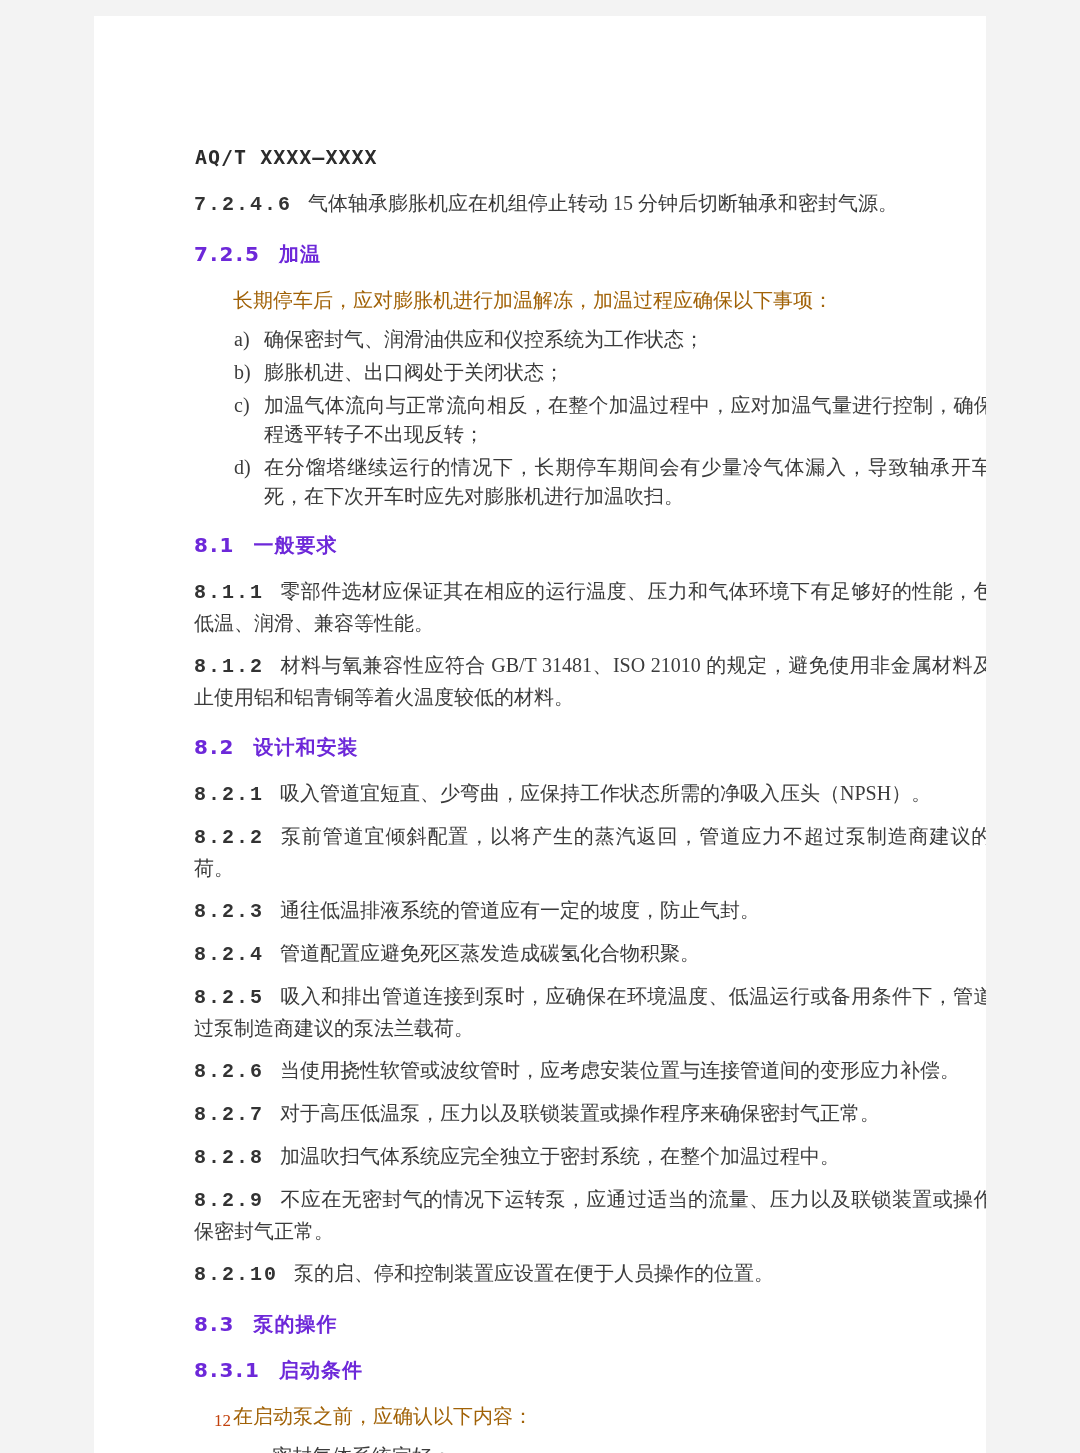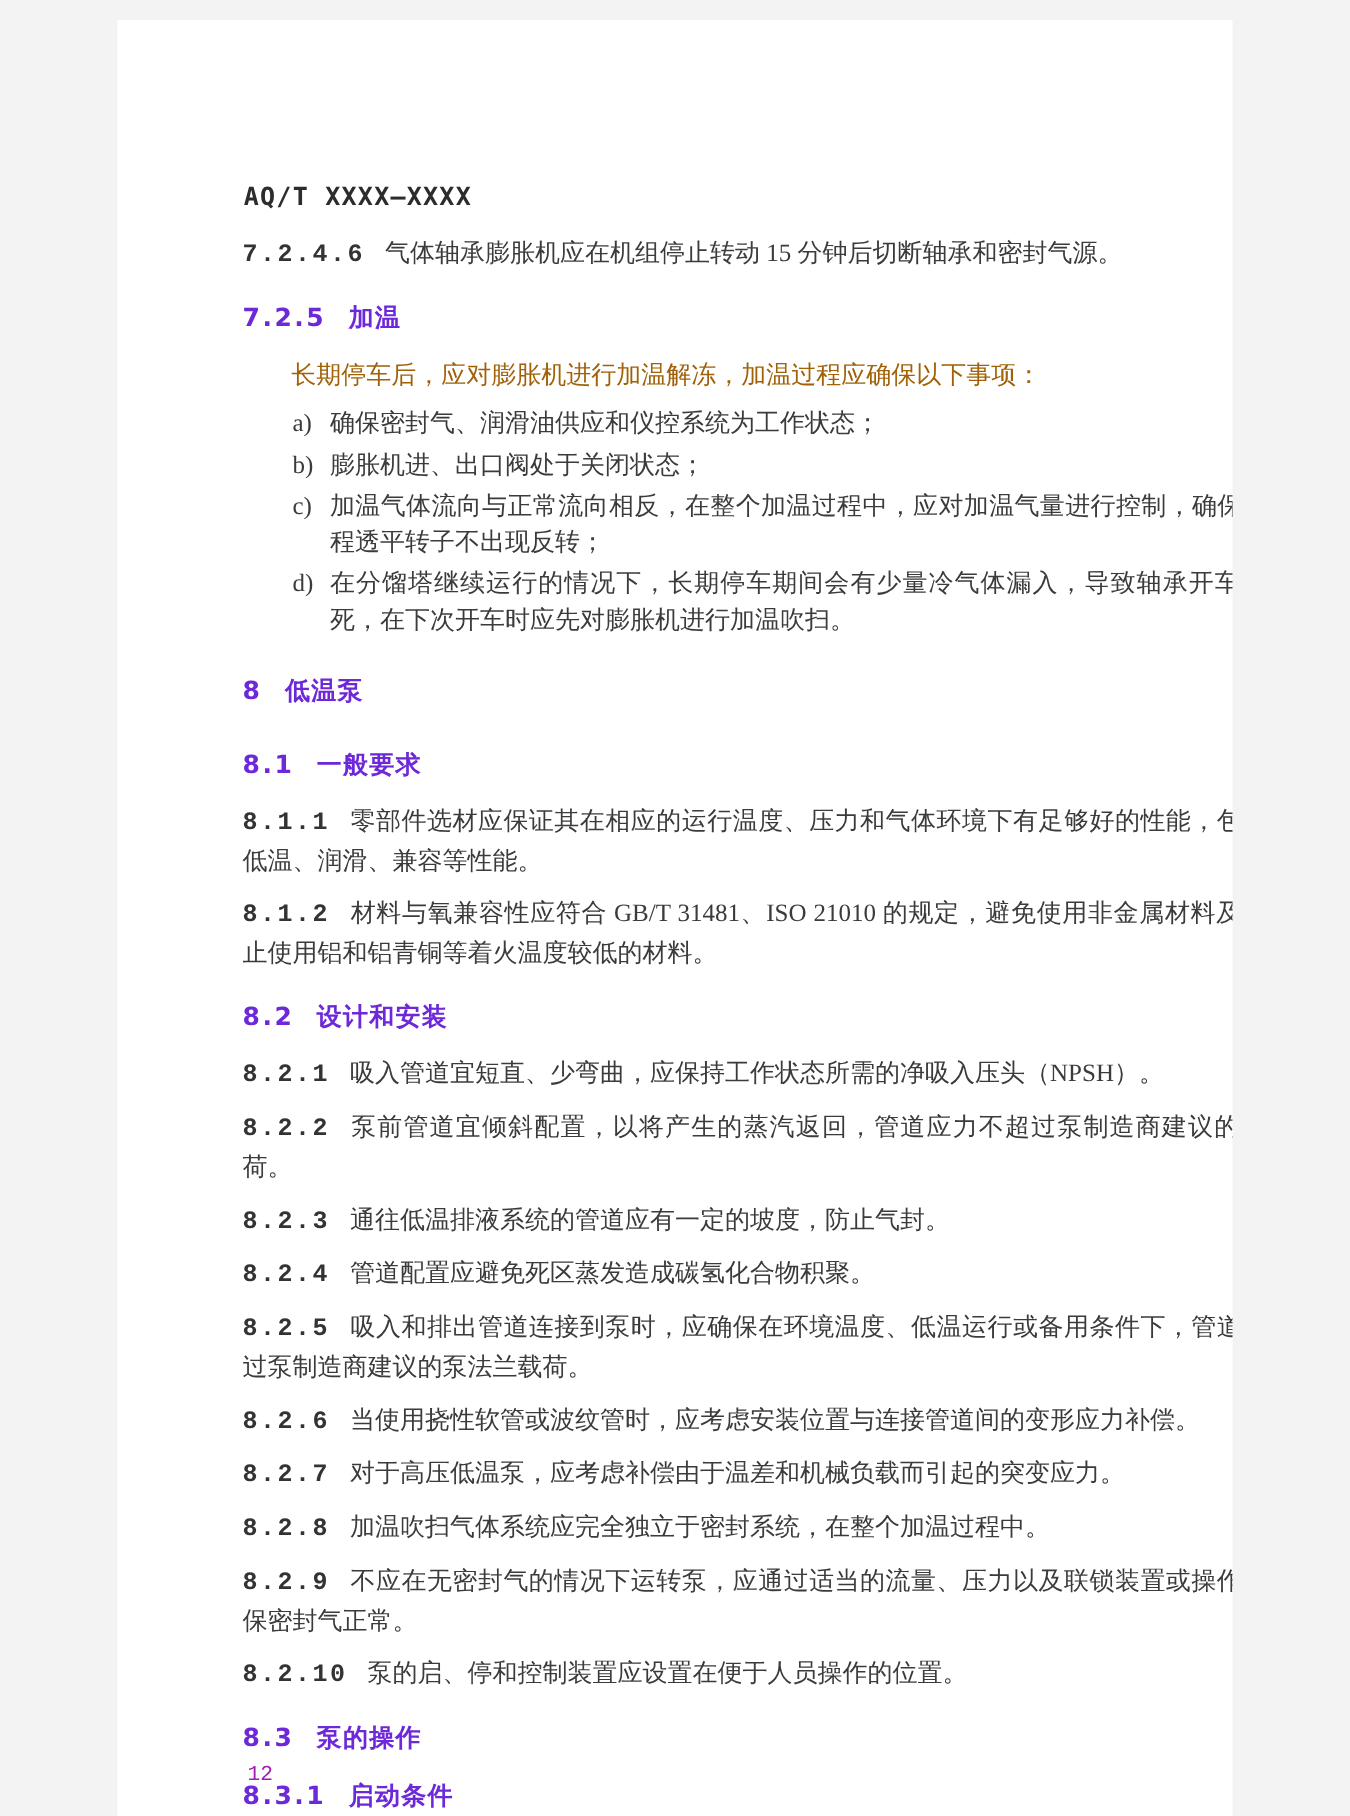--- a/index.html
+++ b/index.html
@@ -48,51 +48,50 @@
     font-size:20px; line-height:29px; text-align:justify; color:#3b3b3b;
   }
   .list-item .marker {
     position:absolute; left:-30px; top:0; letter-spacing:0;
   }
   .dash-item {
     margin-left:38px; font-size:20px; line-height:30px; color:#3b3b3b;
   }
   .dash-item .dash { letter-spacing:0; }
   .page-number {
-    position:absolute; left:104px; top:1395px;
-    font-size:17px; color:#a21caf;
-    font-family:Liberation Mono, monospace;
+    position:absolute; left:120px; top:1395px;
+    font-size:17px; color:#c2410c;
+    font-family:Liberation Serif, serif;
   }
 </style>
 </head>
 <body>
 
 <div class="page">
   <div class="doc-header">AQ/T XXXX—XXXX</div>
 
   <main class="content" id="content">
       <p class="clause"><span class="num">7.2.4.6</span><span>气体轴承膨胀机应在机组停止转动 15 分钟后切断轴承和密封气源。</span></p>
       <p class="heading section"><span class="num">7.2.5</span><span>加温</span></p>
       <p class="para">长期停车后，应对膨胀机进行加温解冻，加温过程应确保以下事项：</p>
       <p class="list-item"><span class="marker">a)</span><span>确保密封气、润滑油供应和仪控系统为工作状态；</span></p>
       <p class="list-item"><span class="marker">b)</span><span>膨胀机进、出口阀处于关闭状态；</span></p>
       <p class="list-item"><span class="marker">c)</span><span>加温气体流向与正常流向相反，在整个加温过程中，应对加温气量进行控制，确保在加温过程透平转子不出现反转；</span></p>
       <p class="list-item"><span class="marker">d)</span><span>在分馏塔继续运行的情况下，长期停车期间会有少量冷气体漏入，导致轴承开车时冷冻抱死，在下次开车时应先对膨胀机进行加温吹扫。</span></p>
-      <p class="heading chapter"><span class="num">8</span><span>低温泵</span></p>
       <p class="heading section"><span class="num">8.1</span><span>一般要求</span></p>
       <p class="clause"><span class="num">8.1.1</span><span>零部件选材应保证其在相应的运行温度、压力和气体环境下有足够好的性能，包括机械、低温、润滑、兼容等性能。</span></p>
       <p class="clause"><span class="num">8.1.2</span><span>材料与氧兼容性应符合 GB/T 31481、ISO 21010 的规定，避免使用非金属材料及油脂，禁止使用铝和铝青铜等着火温度较低的材料。</span></p>
       <p class="heading section"><span class="num">8.2</span><span>设计和安装</span></p>
       <p class="clause"><span class="num">8.2.1</span><span>吸入管道宜短直、少弯曲，应保持工作状态所需的净吸入压头（NPSH）。</span></p>
       <p class="clause"><span class="num">8.2.2</span><span>泵前管道宜倾斜配置，以将产生的蒸汽返回，管道应力不超过泵制造商建议的泵法兰载荷。</span></p>
       <p class="clause"><span class="num">8.2.3</span><span>通往低温排液系统的管道应有一定的坡度，防止气封。</span></p>
       <p class="clause"><span class="num">8.2.4</span><span>管道配置应避免死区蒸发造成碳氢化合物积聚。</span></p>
       <p class="clause"><span class="num">8.2.5</span><span>吸入和排出管道连接到泵时，应确保在环境温度、低温运行或备用条件下，管道应力不超过泵制造商建议的泵法兰载荷。</span></p>
       <p class="clause"><span class="num">8.2.6</span><span>当使用挠性软管或波纹管时，应考虑安装位置与连接管道间的变形应力补偿。</span></p>
-      <p class="clause"><span class="num">8.2.7</span><span>对于高压低温泵，应考虑补偿由于温差和机械负载而引起的突变应力。</span></p>
+      <p class="clause"><span class="num">8.2.7</span><span>对于高压低温泵，压力以及联锁装置或操作程序来确保密封气正常。</span></p>
       <p class="clause"><span class="num">8.2.8</span><span>加温吹扫气体系统应完全独立于密封系统，在整个加温过程中。</span></p>
       <p class="clause"><span class="num">8.2.9</span><span>不应在无密封气的情况下运转泵，应通过适当的流量、压力以及联锁装置或操作程序来确保密封气正常。</span></p>
       <p class="clause"><span class="num">8.2.10</span><span>泵的启、停和控制装置应设置在便于人员操作的位置。</span></p>
       <p class="heading section"><span class="num">8.3</span><span>泵的操作</span></p>
       <p class="heading section"><span class="num">8.3.1</span><span>启动条件</span></p>
       <p class="para">在启动泵之前，应确认以下内容：</p>
       <p class="dash-item"><span class="dash">——</span><span>密封气体系统完好；</span></p>
     </main>
 
   <div class="page-number">12</div>

